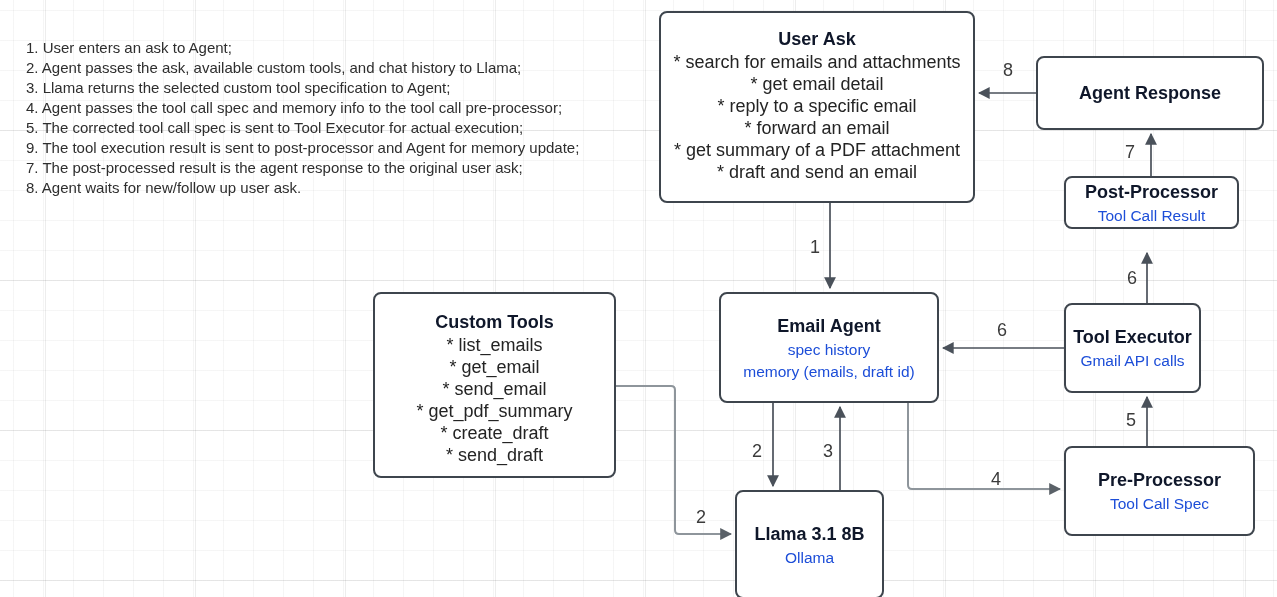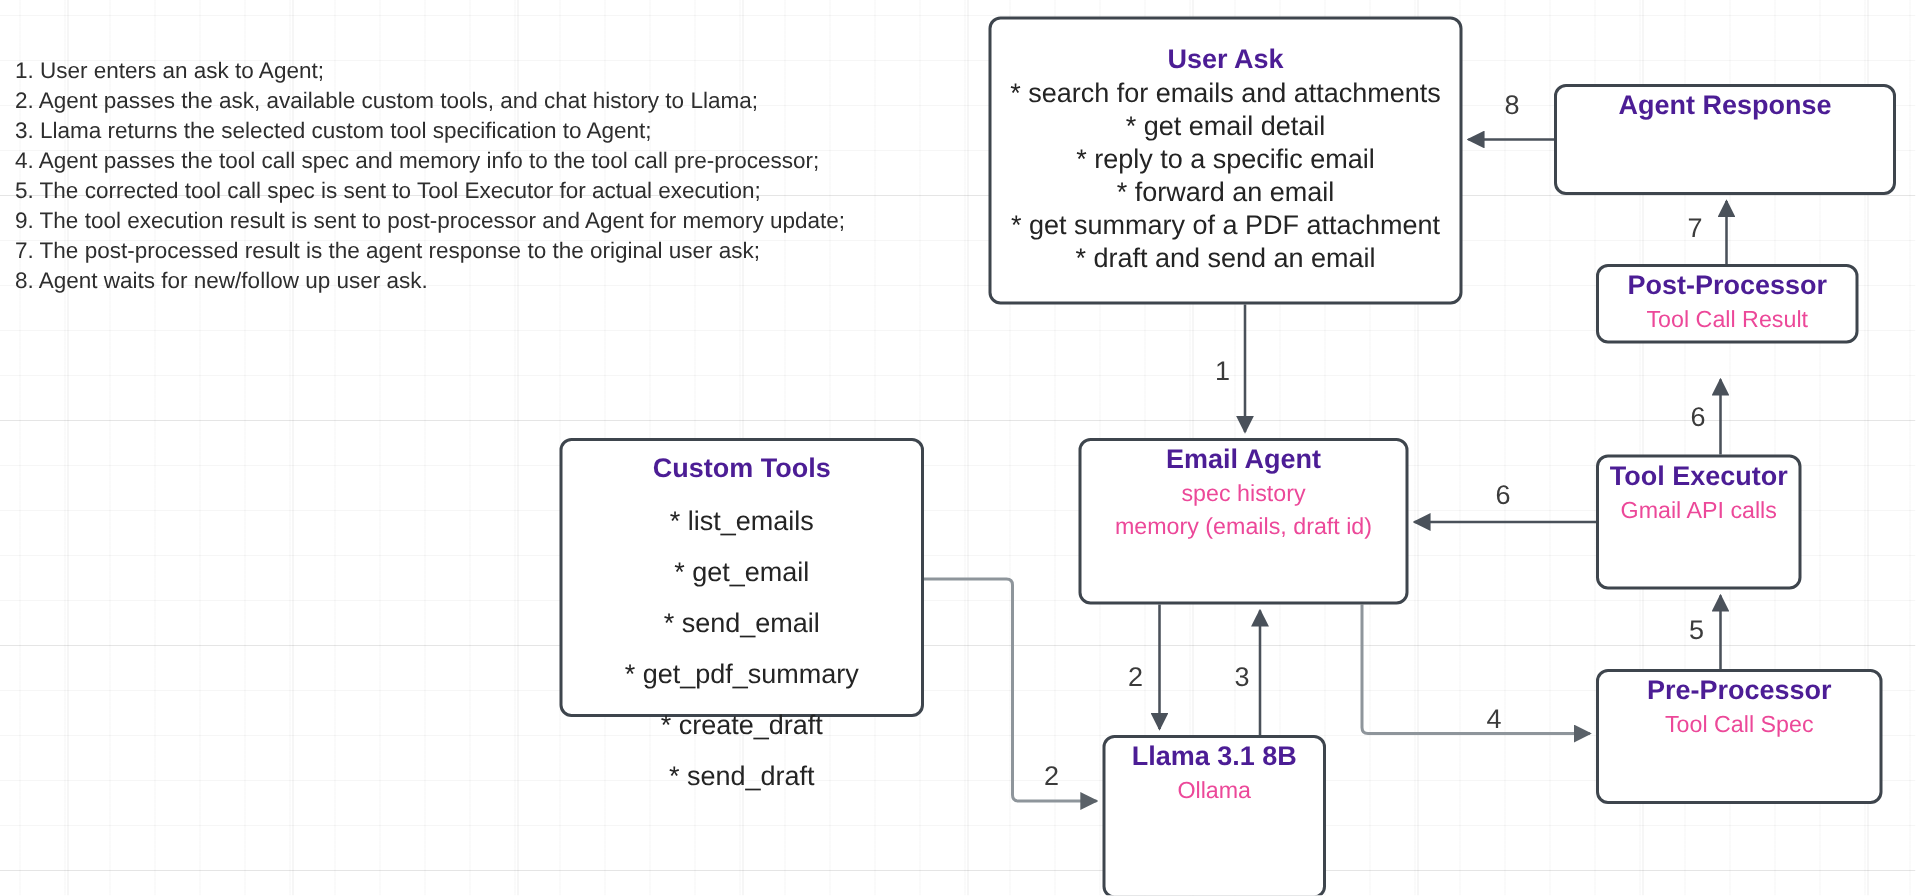--- a/index.html
+++ b/index.html
@@ -17,21 +17,21 @@
       linear-gradient(rgba(80,80,80,0.10) 1px, transparent 1px),
       linear-gradient(90deg, rgba(80,80,80,0.10) 1px, transparent 1px),
       linear-gradient(rgba(80,80,80,0.055) 1px, transparent 1px),
       linear-gradient(90deg, rgba(80,80,80,0.055) 1px, transparent 1px);
     background-size: 150px 150px, 150px 150px, 30px 30px, 30px 30px;
     background-position: 45px 130px, 45px 130px, 13px 10px, 13px 10px;
   }
 
   .notes {
     position: absolute;
-    left: 10px;
+    left: 26px;
     top: 38px;
     font-size: 15px;
     line-height: 20px;
     color: #2e2e2e;
     white-space: nowrap;
   }
 
   .connectors {
     position: absolute;
     left: 0; top: 0;
@@ -43,43 +43,44 @@
   .edge.light { stroke: #8e959b; stroke-width: 2; }
 
   .box {
     position: absolute;
     background: #ffffff;
     border: 2px solid #3e454d;
     border-radius: 8px;
     display: flex;
     flex-direction: column;
     align-items: center;
+    justify-content: center;
     text-align: center;
   }
   .box.top-align { justify-content: flex-start; }
-  .box-title { font-size: 18px; font-weight: bold; line-height: 24px; color: #4c1d95; }
-  .box-sub   { font-size: 15.5px; line-height: 21px; margin-top: 1px; color: #ec4899; }
+  .box-title { font-size: 18px; font-weight: bold; line-height: 24px; color: #0f172a; }
+  .box-sub   { font-size: 15.5px; line-height: 21px; margin-top: 1px; color: #1d4ed8; }
   .box-item  { font-size: 18px; line-height: 22px; color: #242424; white-space: nowrap; }
 
   .edge-label {
     position: absolute;
     transform: translate(-50%, -50%);
     font-size: 18px;
     color: #3b3b3b;
     line-height: 18px;
   }
 
   
   #node-user-ask       { left: 659px;  top: 11px;  width: 316px; height: 192px; padding-top: 14px; }
   #node-agent-response { left: 1036px; top: 56px;  width: 228px; height: 74px; }
   #node-post-processor { left: 1064px; top: 176px; width: 175px; height: 53px; }
   #node-tool-executor  { left: 1064px; top: 303px; width: 137px; height: 90px; }
   #node-pre-processor  { left: 1064px; top: 446px; width: 191px; height: 90px; }
   #node-email-agent    { left: 719px;  top: 292px; width: 220px; height: 111px; }
-  #node-custom-tools   { left: 373px;  top: 292px; width: 243px; height: 186px; padding-top: 6px; gap: 12px; }
+  #node-custom-tools   { left: 373px;  top: 292px; width: 243px; height: 186px; padding-top: 16px; }
   #node-llama          { left: 735px;  top: 490px; width: 149px; height: 109px; }
 </style>
 </head>
 <body>
 
 <div class="canvas">
 
   <div class="notes">
     <div class="note-line">1. User enters an ask to Agent;</div>
     <div class="note-line">2. Agent passes the ask, available custom tools, and chat history to Llama;</div>

